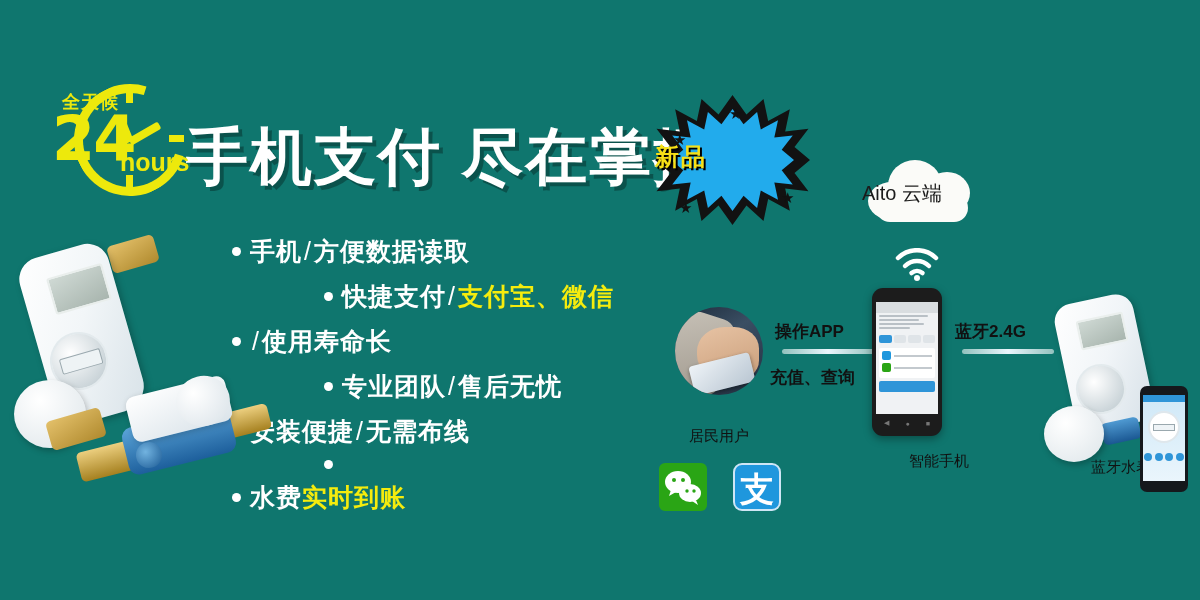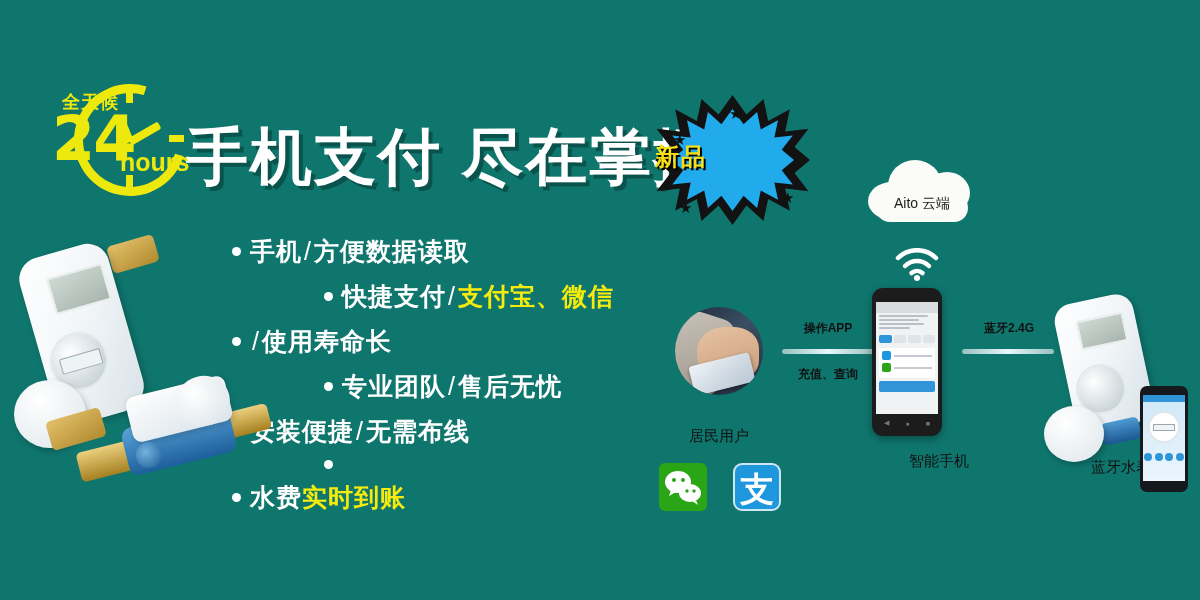--- a/index.html
+++ b/index.html
@@ -172,22 +172,22 @@
   #mh-valve {
     position: absolute; left: 58px; top: 62px; width: 26px; height: 26px;
     background: radial-gradient(circle at 40% 35%, #72b3e0, #1b5a94);
     border-radius: 50%; transform: rotate(-14deg);
   }
 
   
   #cloud { position: absolute; left: 862px; top: 158px; width: 120px; height: 66px; }
   .cloud-lobe { position: absolute; background: #fbfbf8; border-radius: 50%; }
   #cloud-text {
-    position: absolute; left: 0; top: 22px; width: 120px; text-align: center;
-    font-size: 14px; color: #1b1b1b; font-weight: 500; z-index: 4; margin-top: 15px;
+    position: absolute; left: 0; top: 22px; width: 120px; 
+    font-size: 20px; color: #1b1b1b; font-weight: 500; z-index: 4;
   }
   #wifi-icon { position: absolute; left: 894px; top: 248px; width: 46px; height: 34px; }
 
   #user-photo {
     position: absolute; left: 675px; top: 307px; width: 88px; height: 88px;
     border-radius: 50%; overflow: hidden;
     background: linear-gradient(150deg,#1d2a3a 0%,#3a4e63 40%,#223040 100%);
   }
   #uph-sleeve {
     position: absolute; left: -10px; top: 6px; width: 66px; height: 80px;
@@ -216,21 +216,21 @@
   }
   #alipay-icon {
     position: absolute; left: 733px; top: 463px; width: 48px; height: 48px;
     background: #1f97dd; border-radius: 9px; border: 2px solid #cfe6f5;
   }
   #alipay-glyph {
     position: absolute; left: 0; top: 2px; width: 44px; text-align: center;
     font-size: 34px; color: #ffffff; font-weight: bold; line-height: 44px;
   }
 
-  .flow-label { position: absolute; font-size: 12px; color: #111; font-weight: bold; text-align: center; }
+  .flow-label { position: absolute; font-size: 17px; color: #111; font-weight: bold; text-align: left; }
   #label-app  { left: 775px; top: 320px; width: 106px; }
   #label-pay  { left: 770px; top: 366px; width: 116px; }
   #label-bt   { left: 955px; top: 320px; width: 108px; }
   .flow-line {
     position: absolute; height: 5px; border-radius: 3px;
     background: linear-gradient(90deg, rgba(255,255,255,0.55), #eaf6fd, rgba(255,255,255,0.55));
   }
   #line-1 { left: 782px; top: 349px; width: 92px; }
   #line-2 { left: 962px; top: 349px; width: 92px; }
 

